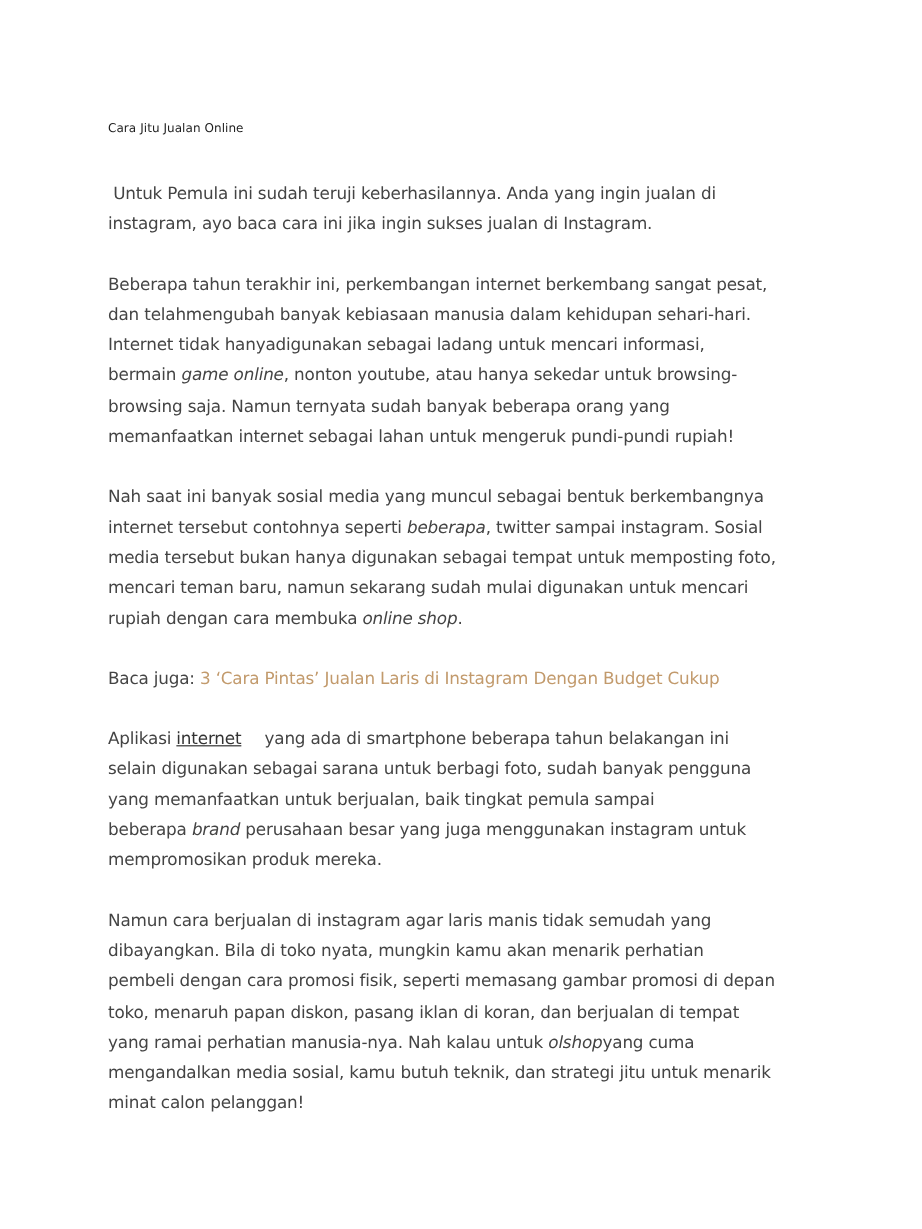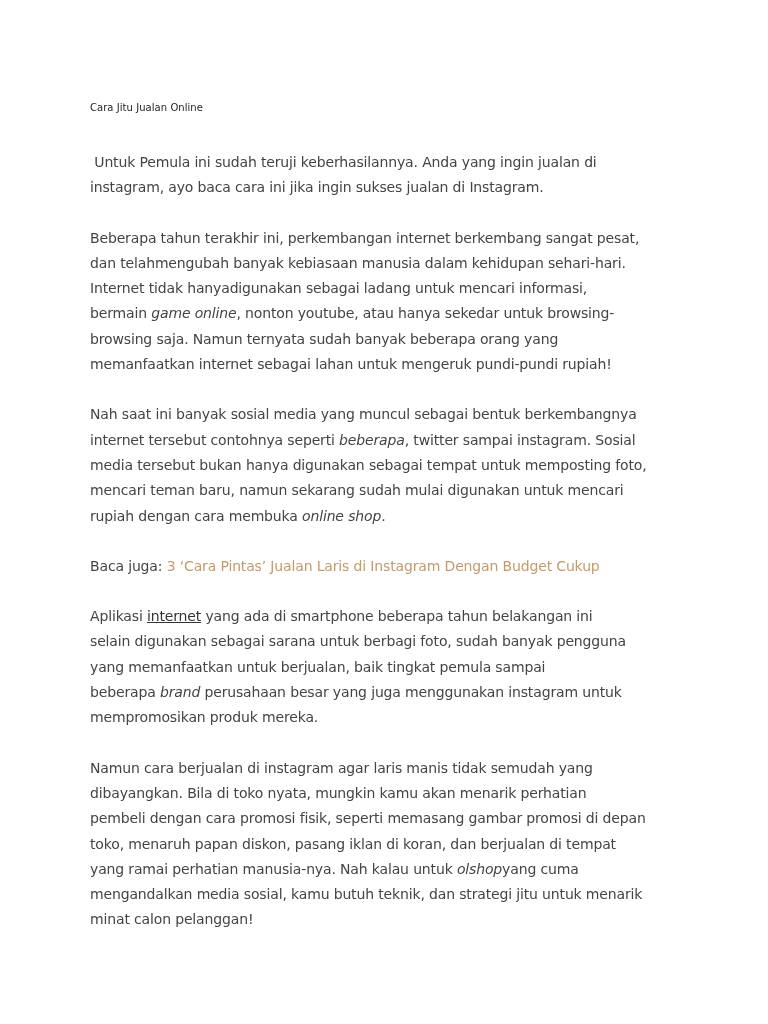--- a/index.html
+++ b/index.html
@@ -74,21 +74,21 @@
     <span class="line">media tersebut bukan hanya digunakan sebagai tempat untuk memposting foto,</span>
     <span class="line">mencari teman baru, namun sekarang sudah mulai digunakan untuk mencari</span>
     <span class="line"><span style="white-space: pre;">rupiah dengan cara membuka </span><span class="em">online shop</span><span>.</span></span>
   </div>
 
   <div class="para">
     <span class="line"><span style="white-space: pre;">Baca juga: </span><span class="link">3 ‘Cara Pintas’ Jualan Laris di Instagram Dengan Budget Cukup</span></span>
   </div>
 
   <div class="para">
-    <span class="line"><span style="white-space: pre;">Aplikasi </span><span class="uline">internet</span><span style="white-space: pre;"> yang ada di smartphone beberapa tahun belakangan ini</span></span>
+    <span class="line"><span style="white-space: pre;">Aplikasi </span><span class="uline">internet</span><span style="white-space: pre; margin-left: 15px;"> yang ada di smartphone beberapa tahun belakangan ini</span></span>
     <span class="line">selain digunakan sebagai sarana untuk berbagi foto, sudah banyak pengguna</span>
     <span class="line">yang memanfaatkan untuk berjualan, baik tingkat pemula sampai</span>
     <span class="line"><span style="white-space: pre;">beberapa </span><span class="em">brand</span><span style="white-space: pre;"> perusahaan besar yang juga menggunakan instagram untuk</span></span>
     <span class="line">mempromosikan produk mereka.</span>
   </div>
 
   <div class="para">
     <span class="line">Namun cara berjualan di instagram agar laris manis tidak semudah yang</span>
     <span class="line">dibayangkan. Bila di toko nyata, mungkin kamu akan menarik perhatian</span>
     <span class="line">pembeli dengan cara promosi fisik, seperti memasang gambar promosi di depan</span>

